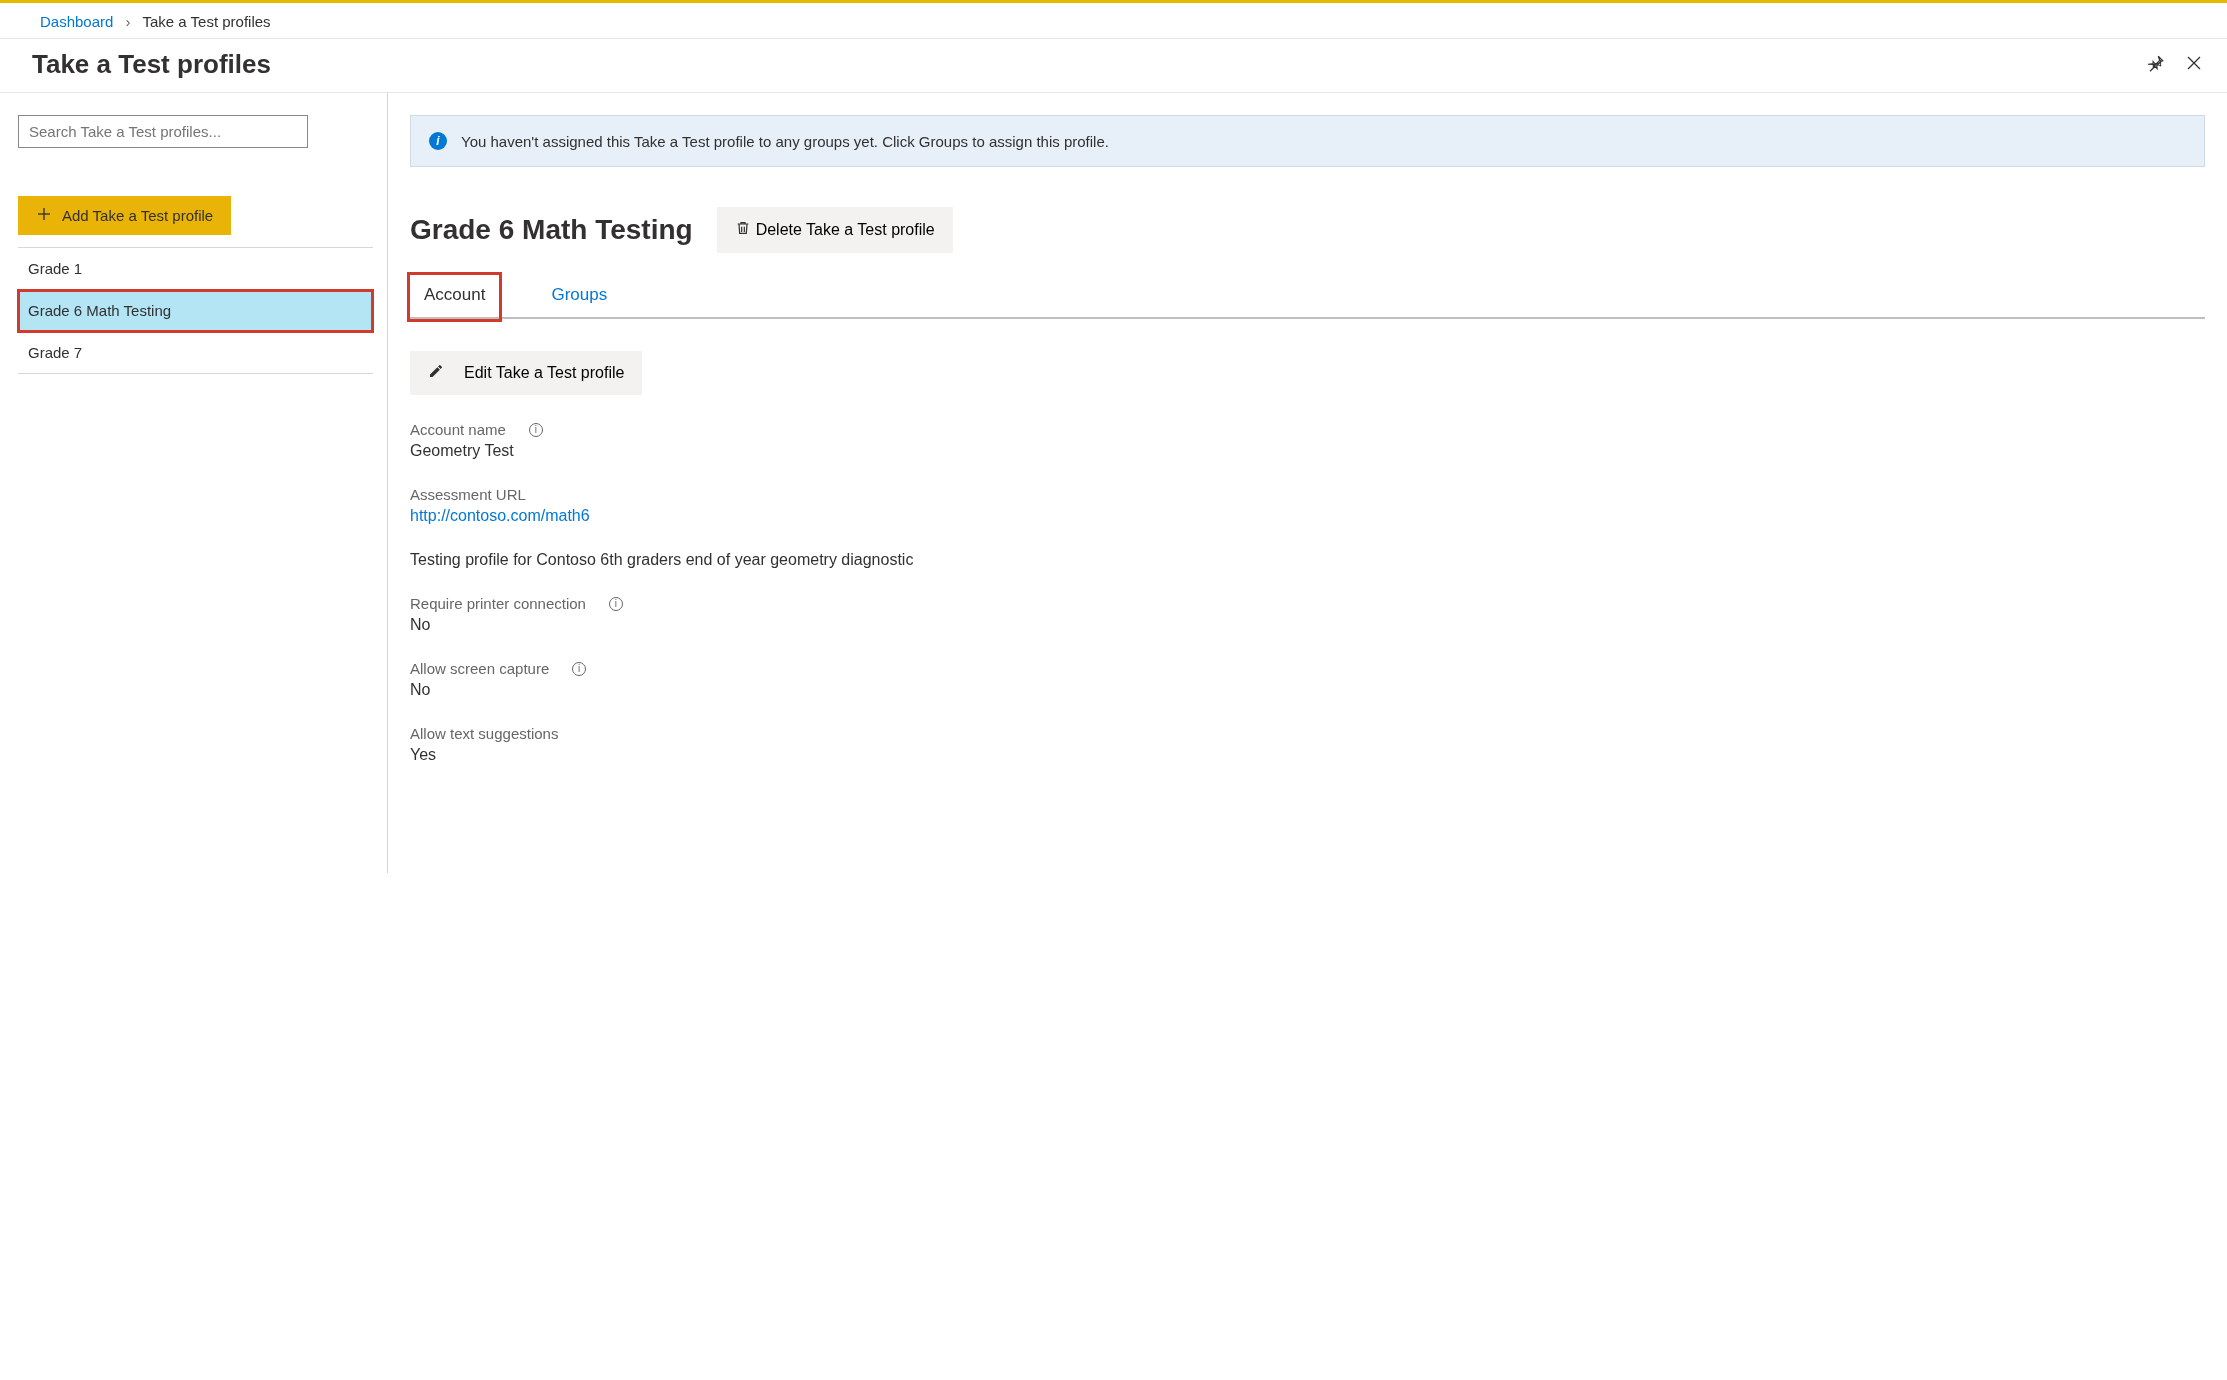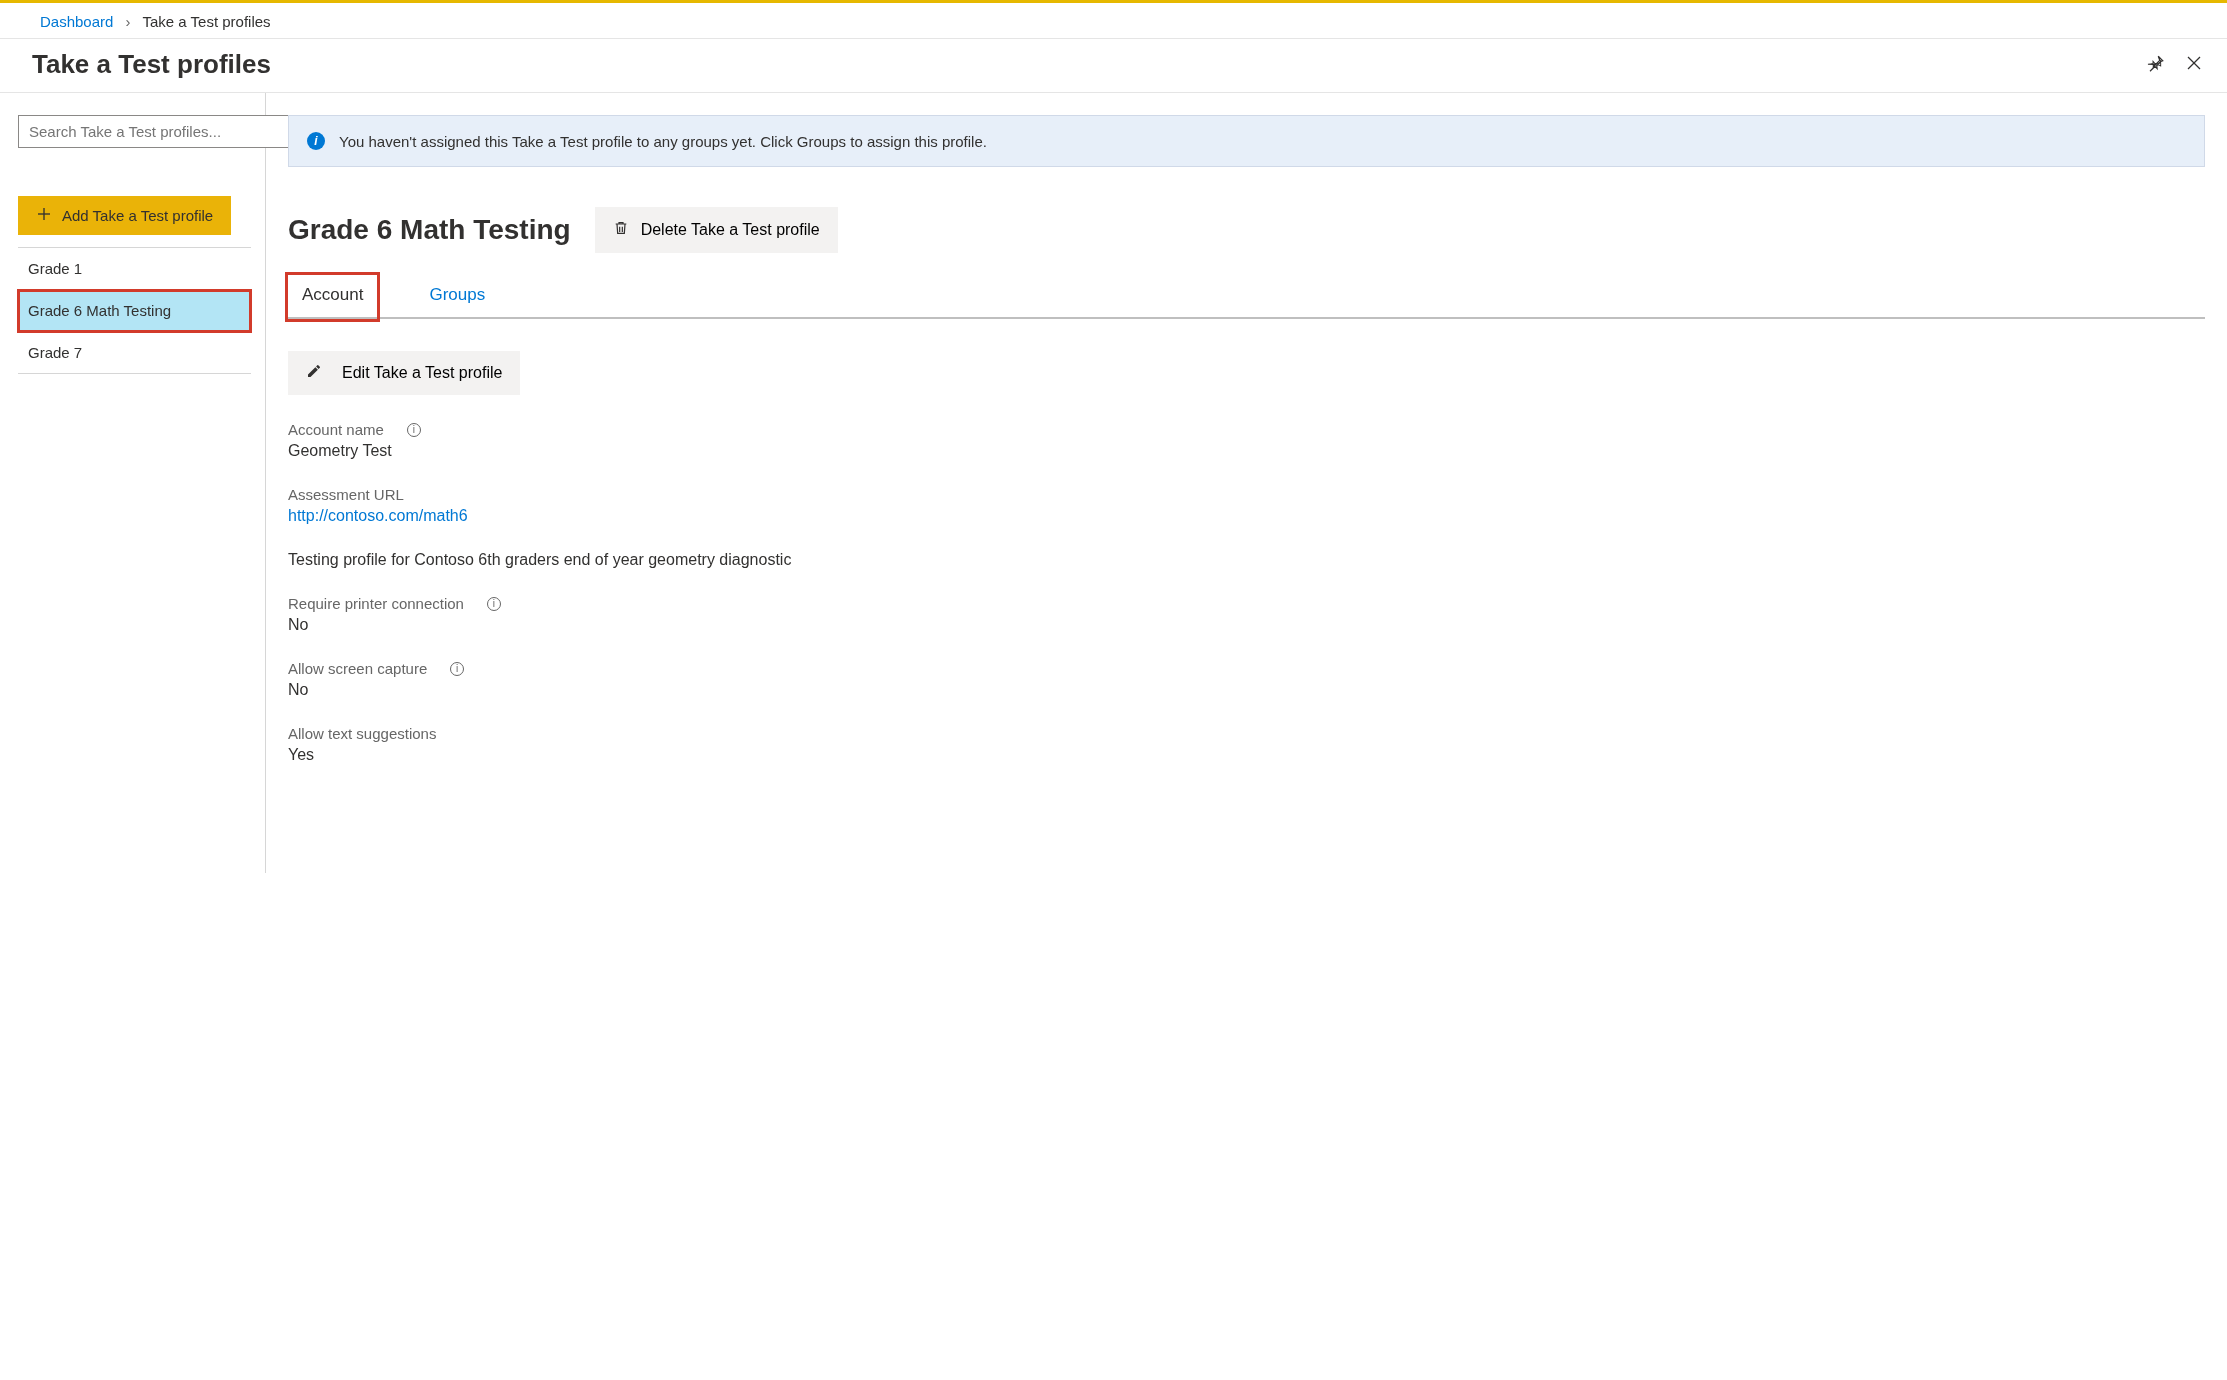--- a/index.html
+++ b/index.html
@@ -25,21 +25,21 @@
   }
   .page-title {
     font-size: 26px;
     font-weight: 600;
     flex: 1;
   }
   .header-icons { display: flex; gap: 20px; align-items: center; }
   .header-icons svg { width: 18px; height: 18px; cursor: pointer; }
   .body-row { display: flex; min-height: 780px; }
   .sidebar {
-    width: 266px;
+    width: 388px;
     border-right: 1px solid #d6d6d6;
     padding: 22px 14px 0 18px;
   }
   .search-box {
     width: 290px;
     border: 1px solid #8a8886;
     padding: 7px 10px;
     font-size: 15px;
     color: #999;
     background: #fff;
@@ -88,21 +88,21 @@
   .title-delete-row {
     display: flex; align-items: center; gap: 24px;
     margin-top: 40px;
   }
   .profile-title { font-size: 28px; font-weight: 600; }
   .delete-btn {
     background: #f3f2f1;
     border: none;
     padding: 12px 18px;
     font-size: 16px;
-    display: inline-flex; align-items: center; gap: 12px;
+    display: inline-flex; align-items: center; gap: 5px;
     cursor: pointer;
   }
   .delete-btn svg { width: 16px; height: 18px; }
   .tabs-row { margin-top: 22px; border-bottom: 2px solid #bfbfbf; display: flex; gap: 48px; padding-left: 0;}
   .tab {
     padding: 10px 4px 12px 4px;
     font-size: 17px;
     cursor: pointer;
     position: relative;
   }

